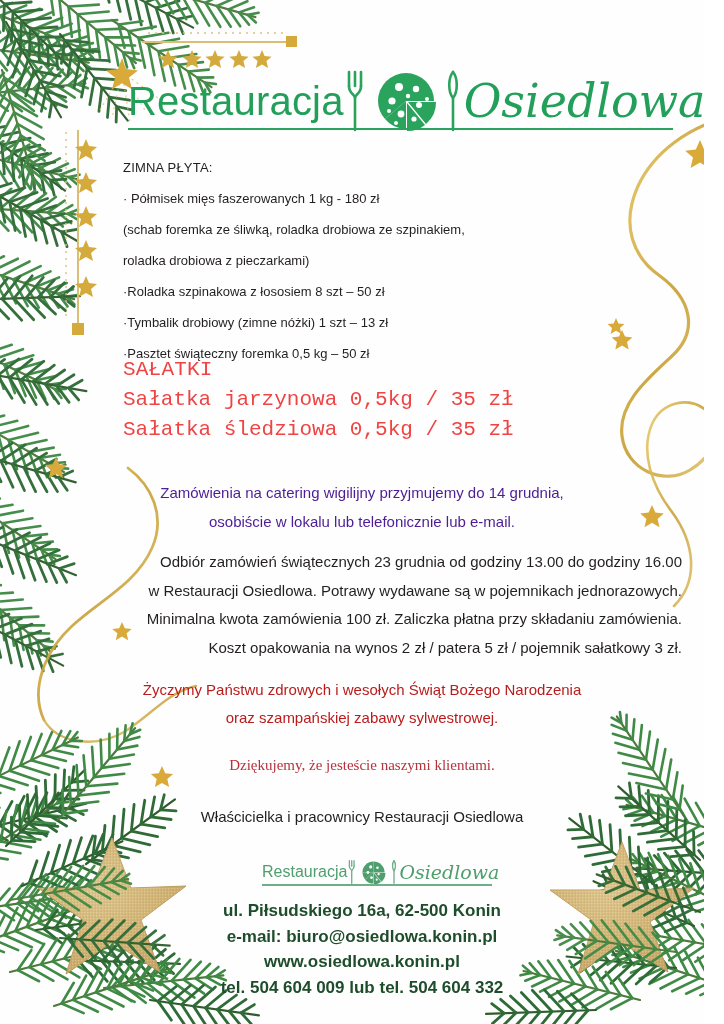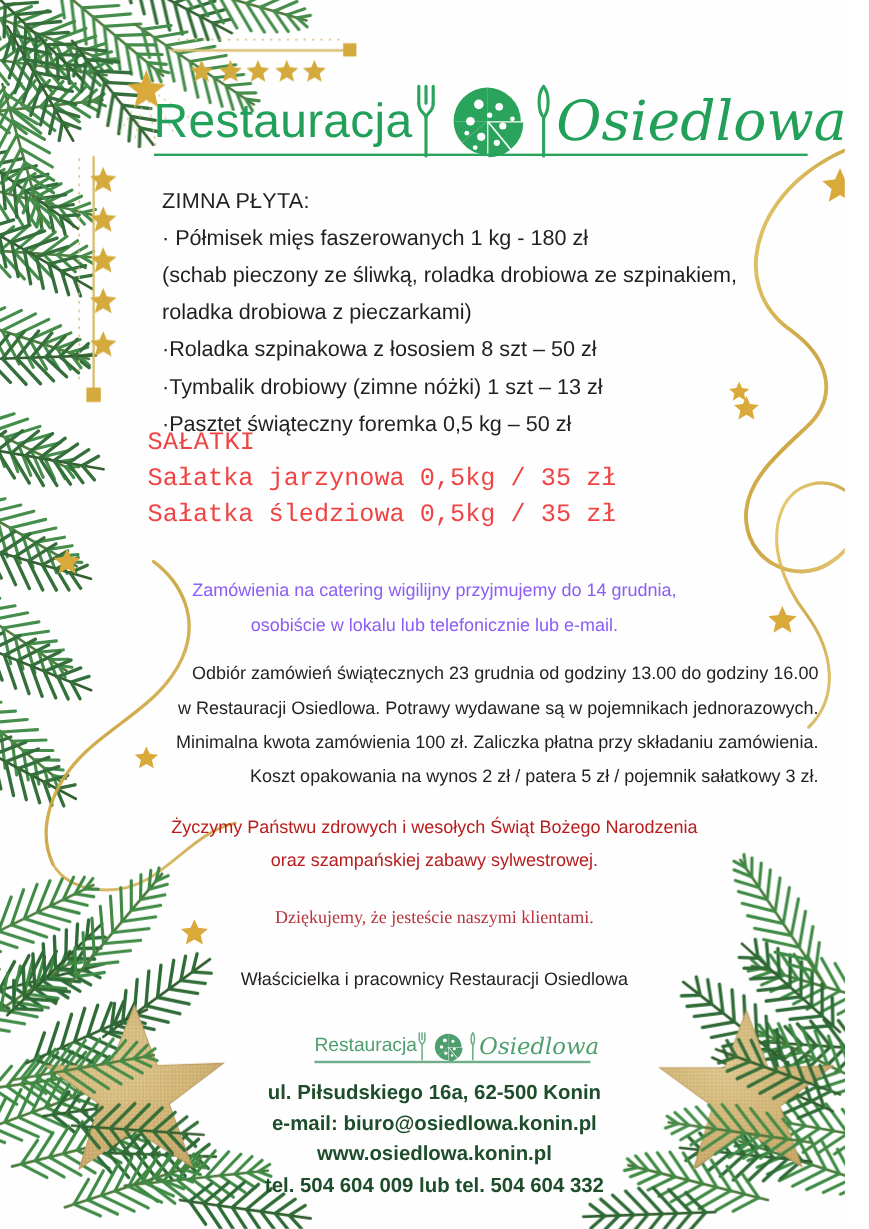--- a/index.html
+++ b/index.html
@@ -36,33 +36,33 @@
   }
   .logo-mark{display:flex;align-items:center;gap:2px;}
   .header-rule{
     position:absolute;left:128px;top:128px;width:545px;height:2px;
     background:#2aa35c;
   }
 
   
   .menu-block{
     position:absolute;left:123px;top:152px;width:520px;
-    color:#231f20;font-size:18px;line-height:31px;margin-left:12px;
+    color:#231f20;font-size:13px;line-height:31px;
   }
   .menu-block .ln{white-space:nowrap;}
   .section-title{letter-spacing:.2px;}
 
   .salad-block{
     position:absolute;left:123px;top:355px;width:520px;
     color:#ef4444;font-size:21px;line-height:30px;font-family:Liberation Mono, monospace;
   }
 
   .order-note{
     position:absolute;left:62px;top:478px;width:600px;
-    color:#8b5cf6;font-size:15px;line-height:29px;text-align:center;
+    color:#4c1d95;font-size:15px;line-height:29px;text-align:center;
   }
 
   .pickup-note{
     position:absolute;left:42px;top:548px;width:640px;
     color:#231f20;font-size:15px;line-height:28.5px;text-align:right;
   }
 
   .wishes{
     position:absolute;left:62px;top:676px;width:600px;
     color:#b91c1c;font-size:15px;line-height:28px;text-align:center;
@@ -351,21 +351,21 @@
       </svg>
     </div>
 
     <div class="brand-script">Osiedlowa</div>
   </div>
   <div class="header-rule"></div>
 
   <div class="menu-block">
     <div class="ln section-title">ZIMNA PŁYTA:</div>
     <div class="ln">· Półmisek mięs faszerowanych  1 kg - 180 zł</div>
-    <div class="ln">(schab pieczony ze śliwką, roladka drobiowa ze szpinakiem,</div>
+    <div class="ln">(schab foremka ze śliwką, roladka drobiowa ze szpinakiem,</div>
     <div class="ln">roladka drobiowa z pieczarkami)</div>
     <div class="ln">·Roladka szpinakowa z łososiem 8 szt – 50 zł</div>
     <div class="ln">·Tymbalik drobiowy (zimne nóżki) 1 szt – 13 zł</div>
     <div class="ln">·Pasztet świąteczny foremka 0,5 kg – 50 zł</div>
   </div>
 
   <div class="salad-block">
     <div class="ln section-title">SAŁATKI</div>
     <div class="ln">Sałatka jarzynowa 0,5kg / 35 zł</div>
     <div class="ln">Sałatka śledziowa 0,5kg / 35 zł</div>

